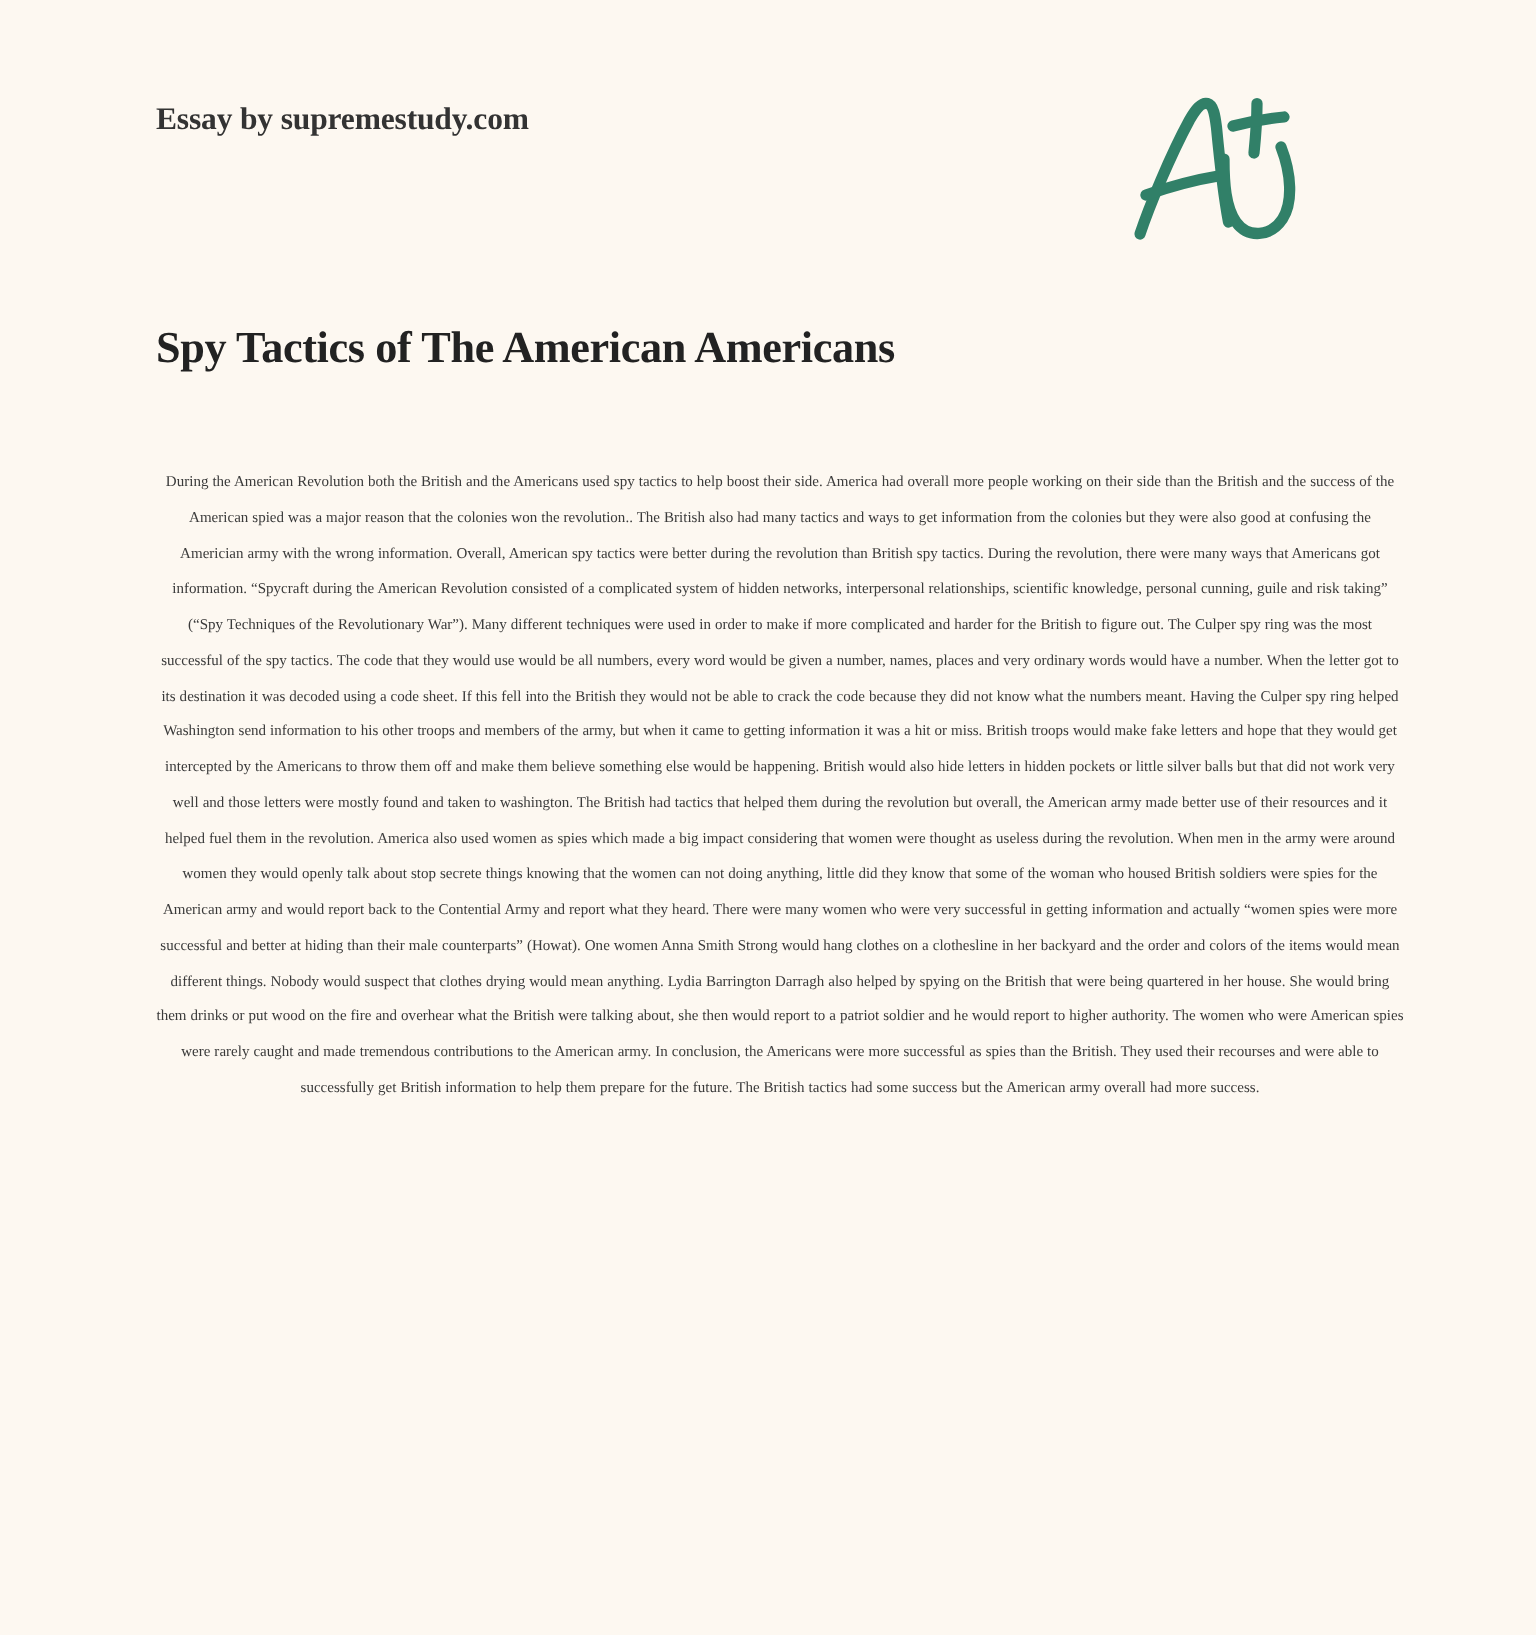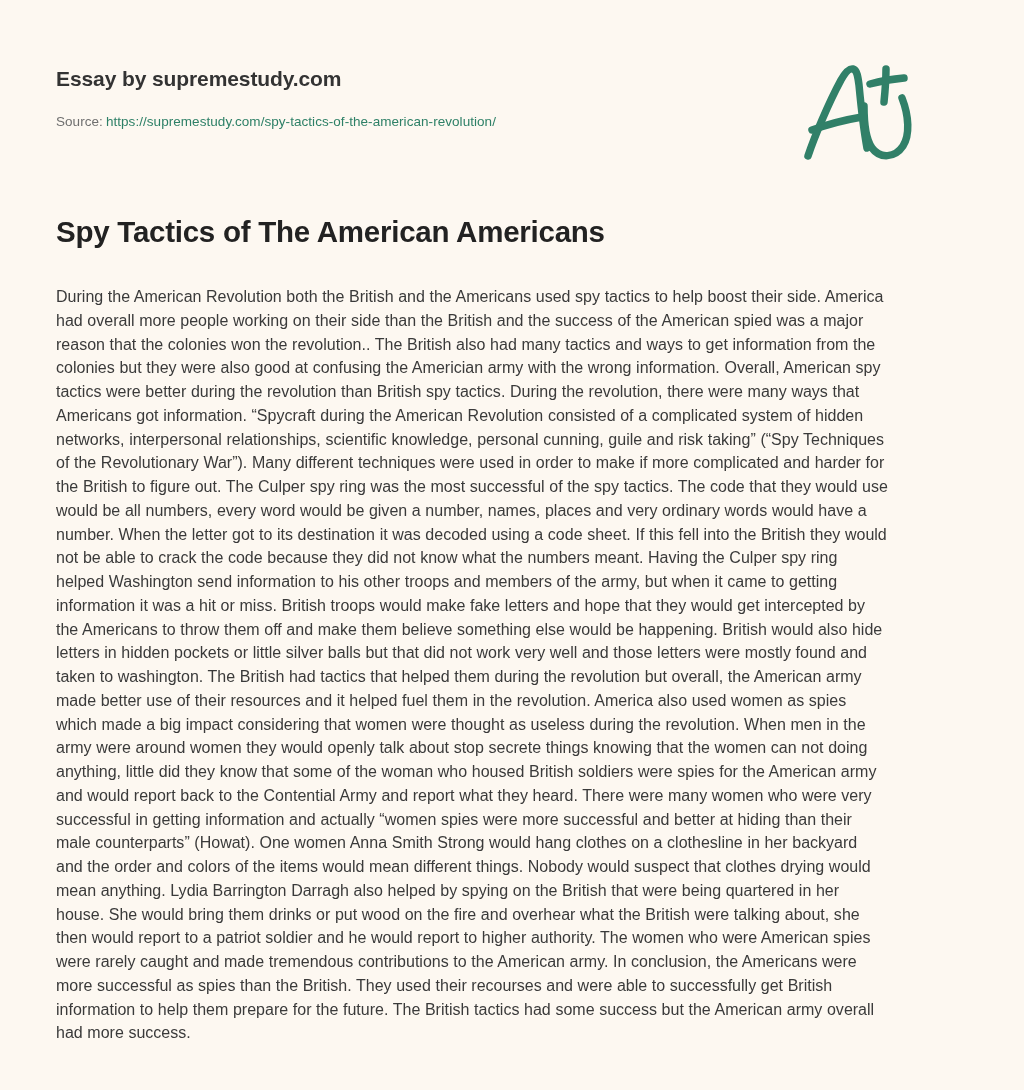--- a/index.html
+++ b/index.html
@@ -15,21 +15,22 @@
     color: #2b2b2b;
     overflow: hidden;
     position: relative;
   }
 
   .page {
     position: relative;
     width: 1024px;
     height: 1090px;
     box-sizing: border-box;
-    padding: 0 56px;
+    padding: 0 104px;
+    font-family: Liberation Serif, serif;
   }
 
   
   .header {
     position: relative;
     padding-top: 66px;
     height: 130px;
     box-sizing: border-box;
   }
 
@@ -77,44 +78,41 @@
     padding-top: 84px;
     font-size: 29.5px;
     font-weight: bold;
     letter-spacing: -0.25px;
     color: #222222;
     line-height: 36px;
   }
 
   
   .article-body {
-    margin-top: 35px;
-    font-size: 16px;
+    margin-top: 60px;
+    font-size: 10px;
     line-height: 23.75px;
     color: #3a3a3a;
-    text-align: left;
+    text-align: center;
     width: 832px;
     letter-spacing: 0.01px;
     word-spacing: 0.15px;
   }
   .article-body p {
     margin: 0 0 0 0;
   }
 </style>
 </head>
 <body>
 
 <div class="page">
 
   <div class="header">
     <h2 class="essay-by">Essay by supremestudy.com</h2>
 
-    <div class="source-line">
-      <span class="source-label">Source:</span><a class="source-url" href="#">https://supremestudy.com/spy-tactics-of-the-american-revolution/</a>
-    </div>
 
     <div class="logo">
       <svg viewBox="0 0 132 120" xmlns="http://www.w3.org/2000/svg" fill="none" stroke="#318068" stroke-width="7.5" stroke-linecap="round" stroke-linejoin="round">
 
         <path d="M14 104 C 20 86, 34 52, 47 28 C 51 21, 55 16, 59 17 C 63 18, 64 25, 65 33 C 67 54, 70 80, 73 96"></path>
 
         <path d="M18 78 C 32 73, 50 68, 68 65"></path>
 
         <path d="M92 17 C 92 29, 91 40, 90 50"></path>
 

